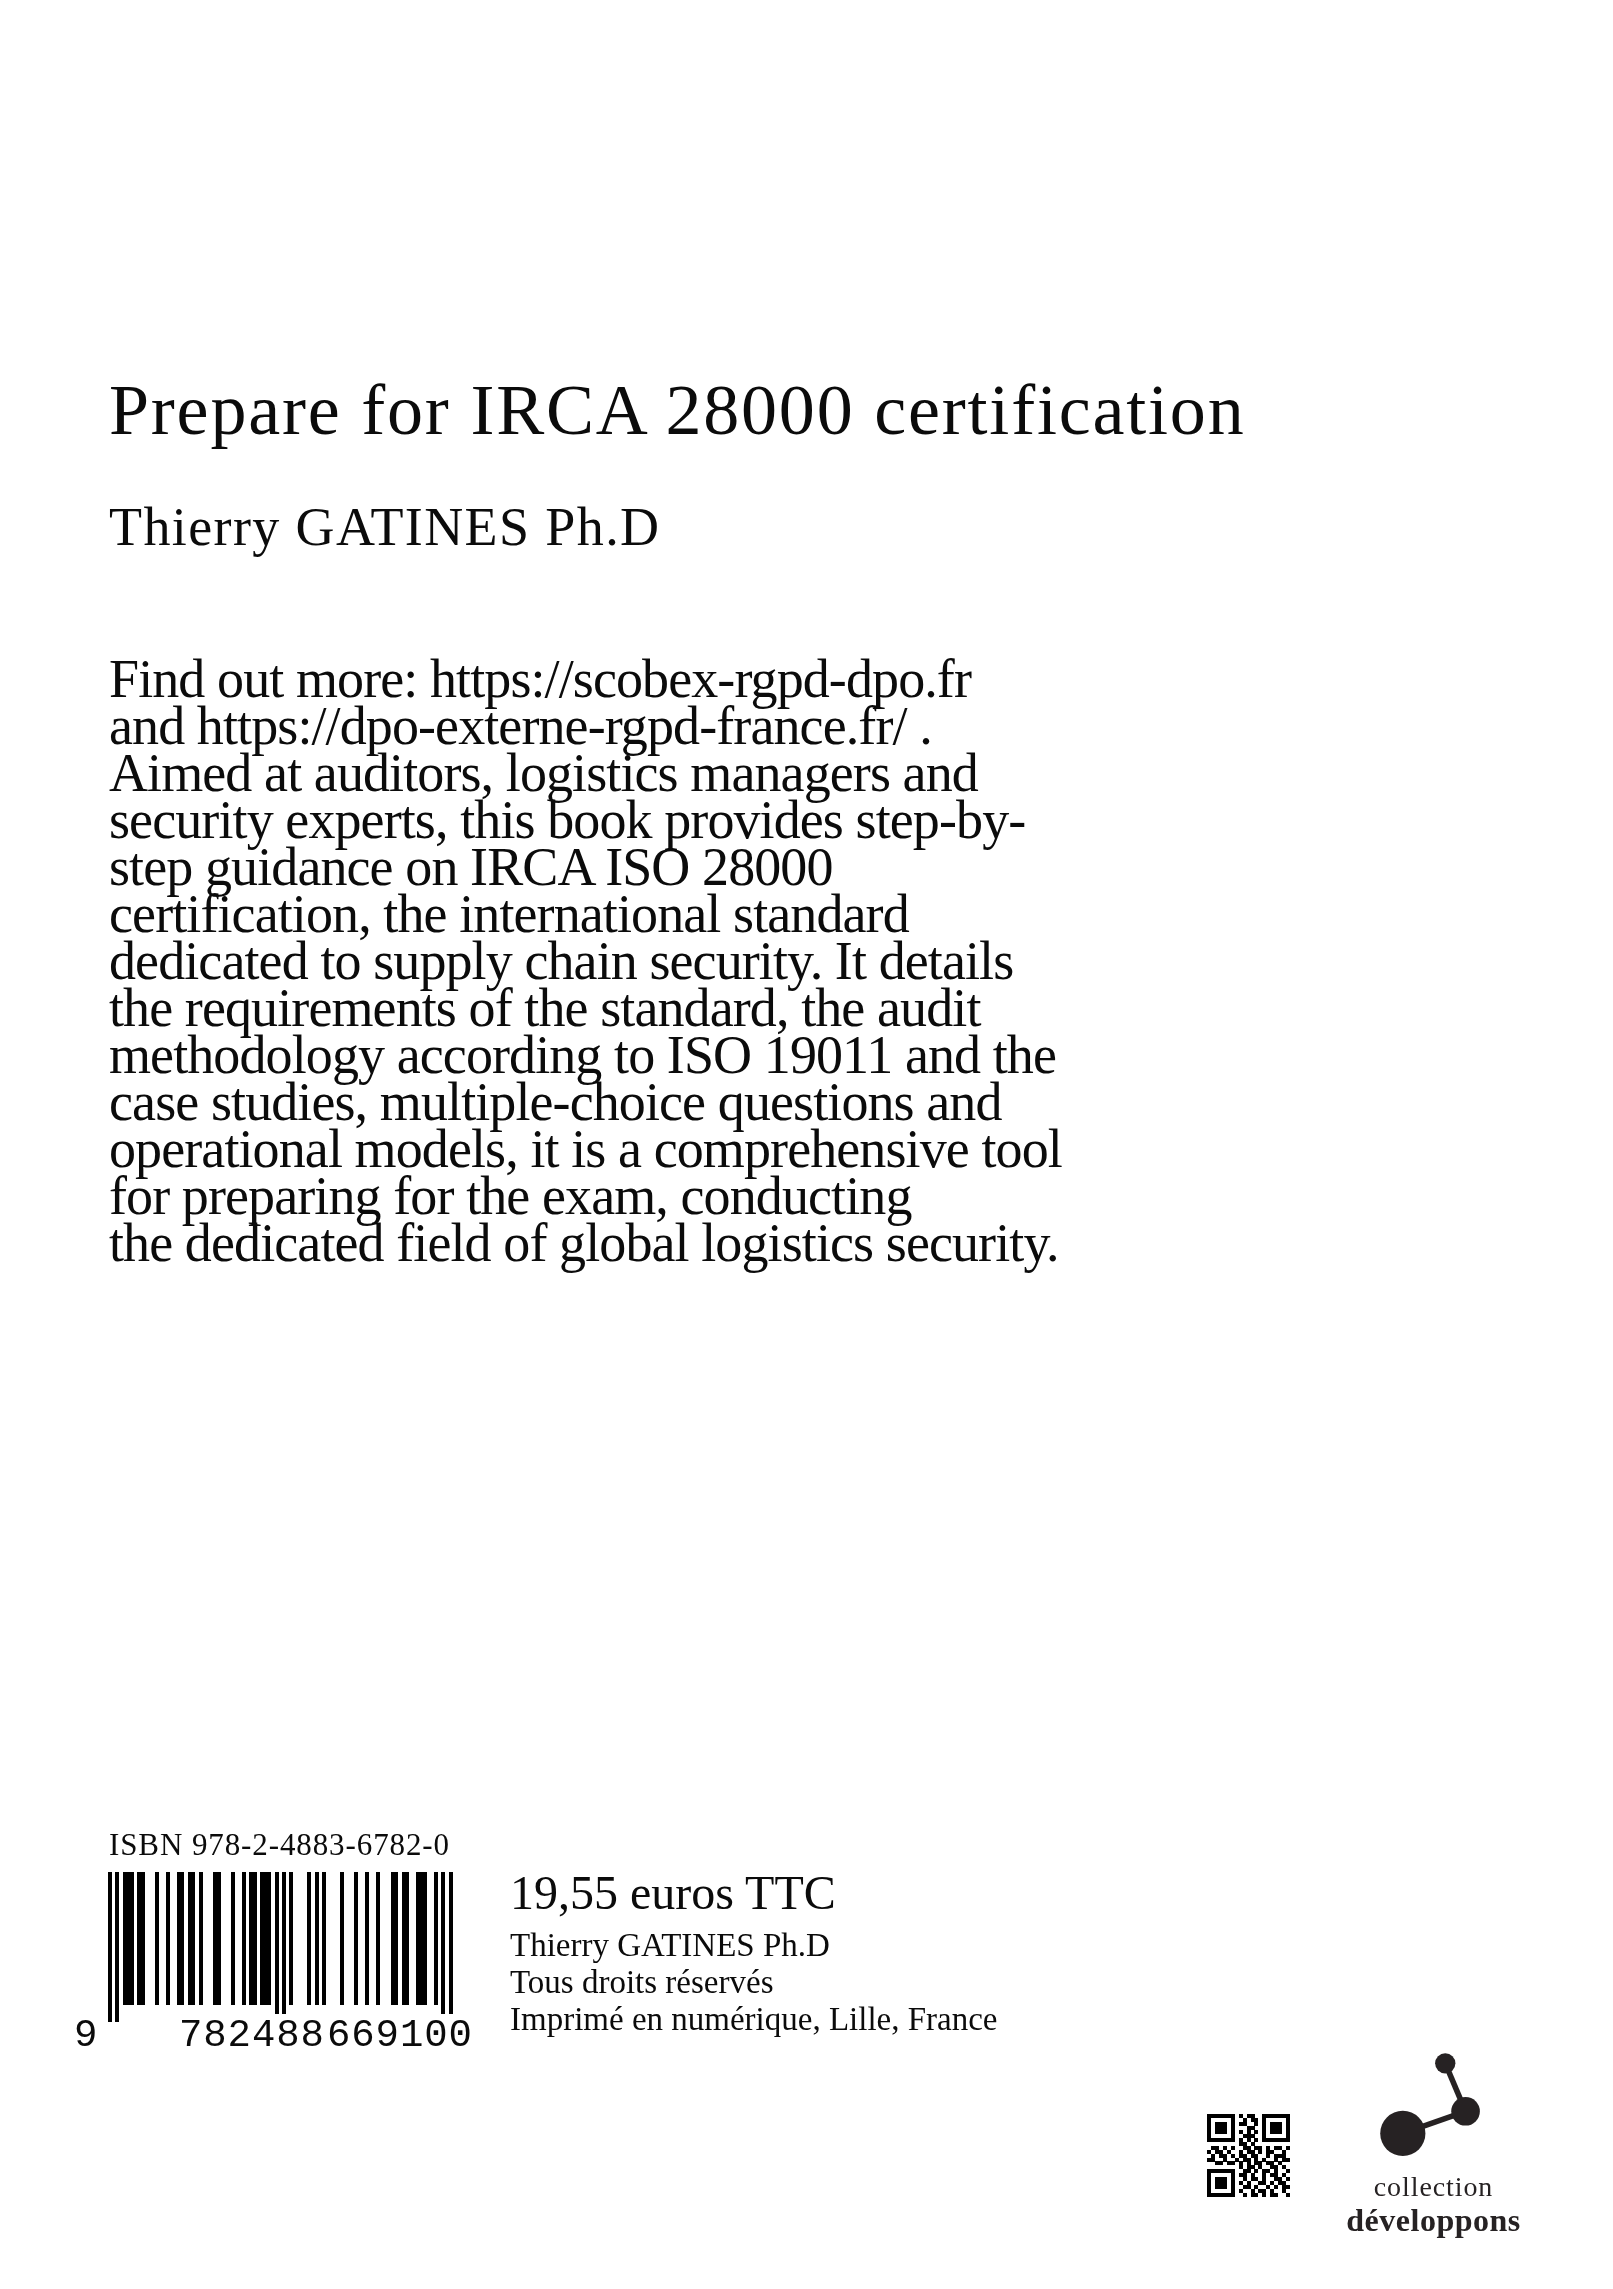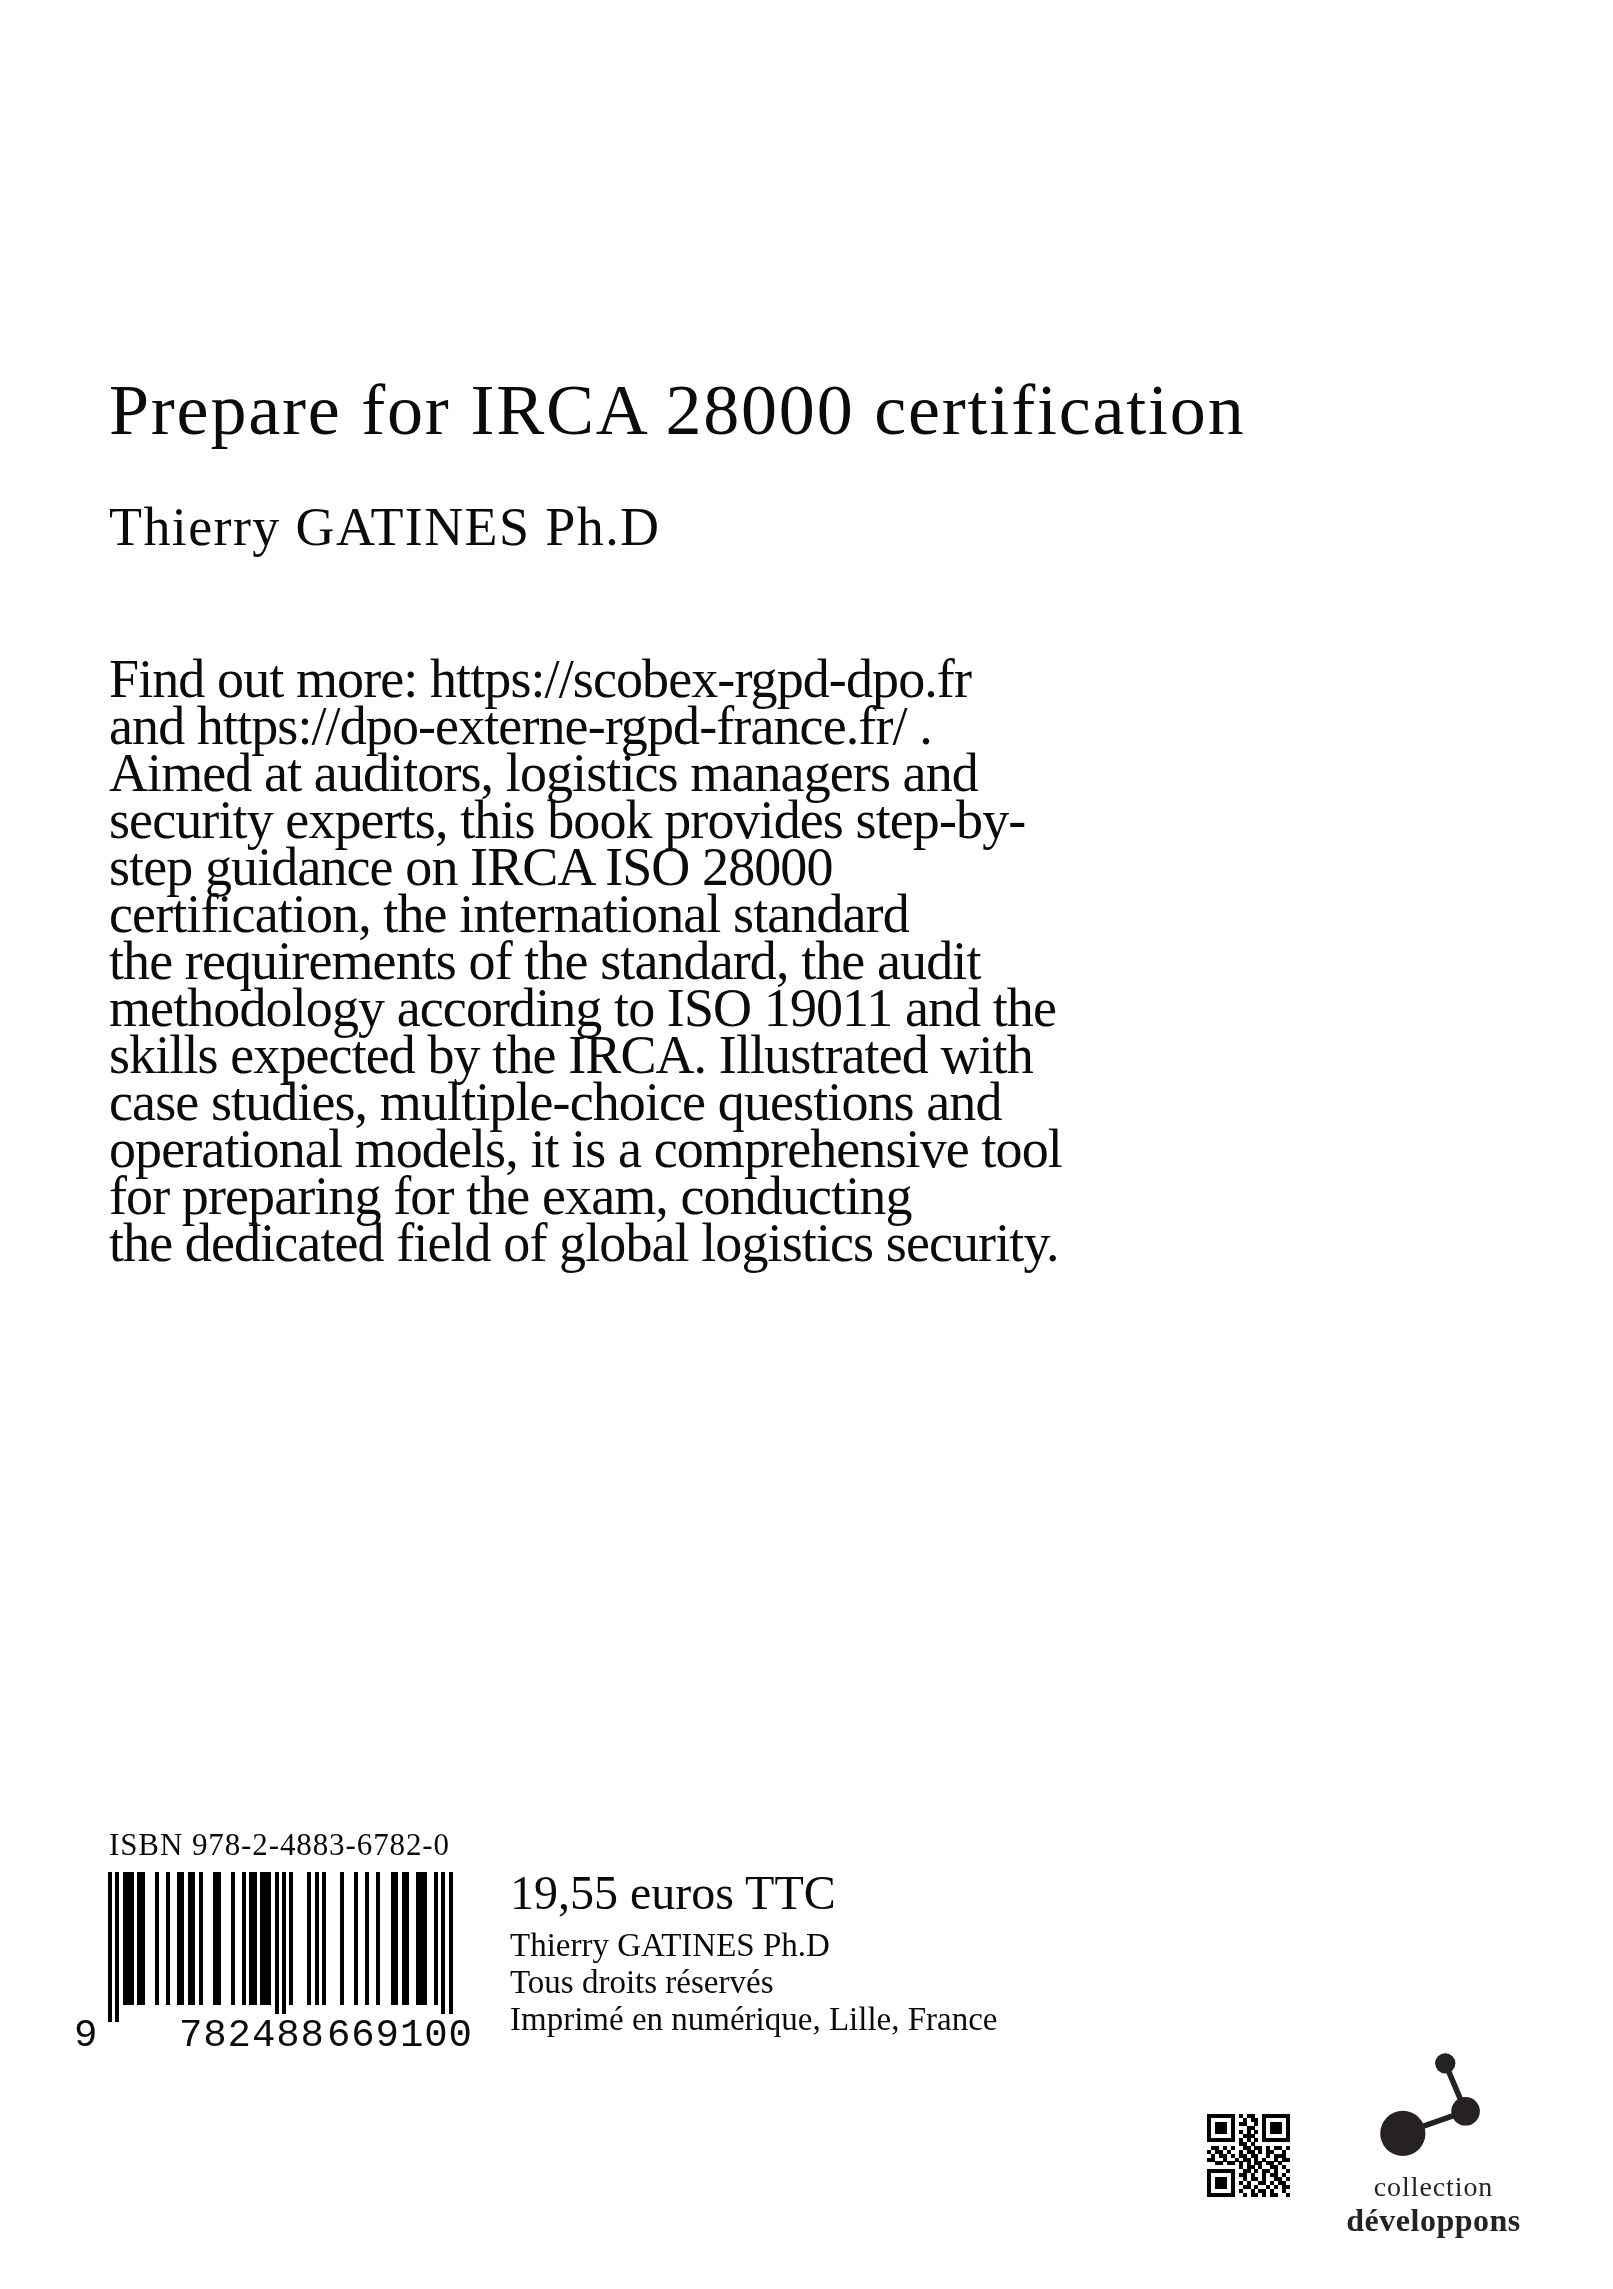--- a/index.html
+++ b/index.html
@@ -116,23 +116,23 @@
 
   <div class="author">Thierry GATINES Ph.D</div>
 
   <div class="desc">
       <div>Find out more: https://scobex-rgpd-dpo.fr</div>
       <div>and https://dpo-externe-rgpd-france.fr/ .</div>
       <div>Aimed at auditors, logistics managers and</div>
       <div>security experts, this book provides step-by-</div>
       <div>step guidance on IRCA ISO 28000</div>
       <div>certification, the international standard</div>
+      <div>dedicated to supply chain security. It details</div>
       <div>the requirements of the standard, the audit</div>
       <div>methodology according to ISO 19011 and the</div>
-      <div>skills expected by the IRCA. Illustrated with</div>
       <div>case studies, multiple-choice questions and</div>
       <div>operational models, it is a comprehensive tool</div>
       <div>for preparing for the exam, conducting</div>
       <div>the dedicated field of global logistics security.</div>
     </div>
 
   <div class="isbn-label">ISBN 978-2-4883-6782-0</div>
 
   <div class="barcode">
       <i style="left: 0px; width: 4px; height: 150px;"></i>

